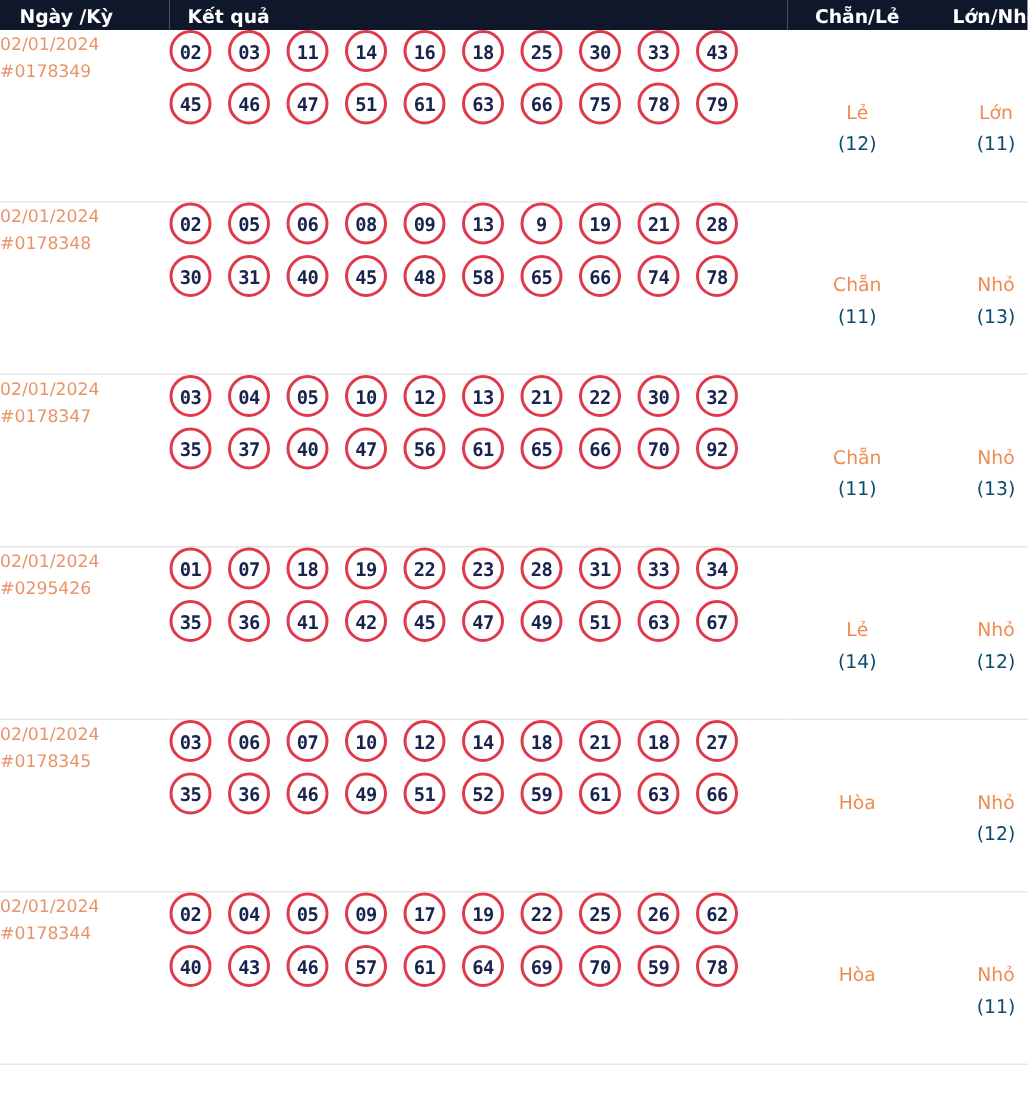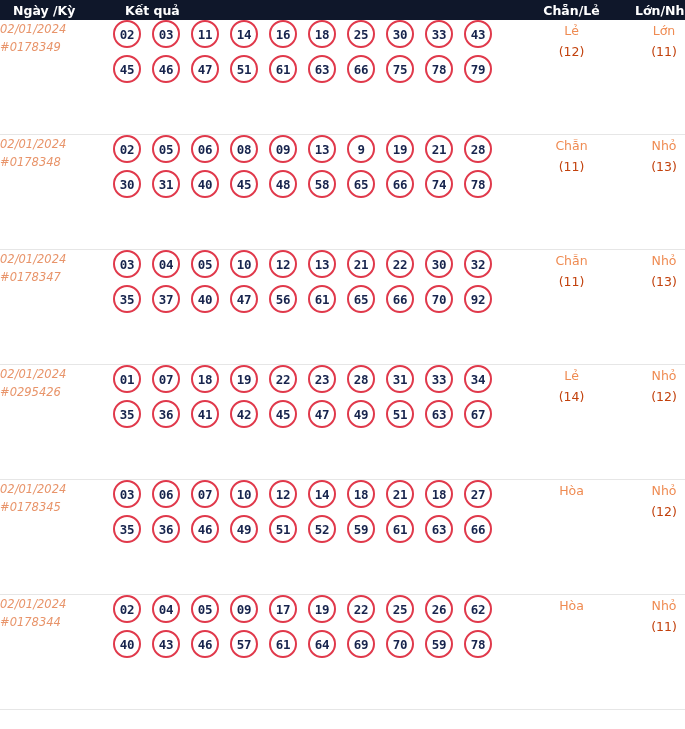--- a/index.html
+++ b/index.html
@@ -48,21 +48,20 @@
 
   .cell-date {
     padding: 14px 0 0 13px;
     text-align: left;
   }
   .date-line, .period-line {
     color: #e8946a;
     font-size: 11.5px;
     line-height: 18px;
     white-space: nowrap;
-    font-style: italic;
   }
 
   .cell-results {
     padding: 9px 0 0 2px;
   }
   .ball-row {
     display: flex;
     align-items: center;
     margin-bottom: 7px;
   }
@@ -87,23 +86,24 @@
 
   .cell-stat {
     text-align: center;
     padding-top: 14px;
   }
   .stat-label {
     color: #ef8b52;
     font-size: 12.5px;
     line-height: 21px;
     white-space: nowrap;
+    margin-top: 44px;
   }
   .stat-count {
-    color: #c2410c;
+    color: #0c4a6e;
     font-size: 12.5px;
     line-height: 21px;
     white-space: nowrap;
   }
   .stat-count:empty { display: none; }
 </style>
 </head>
 <body>
 
 <table class="results-table">

